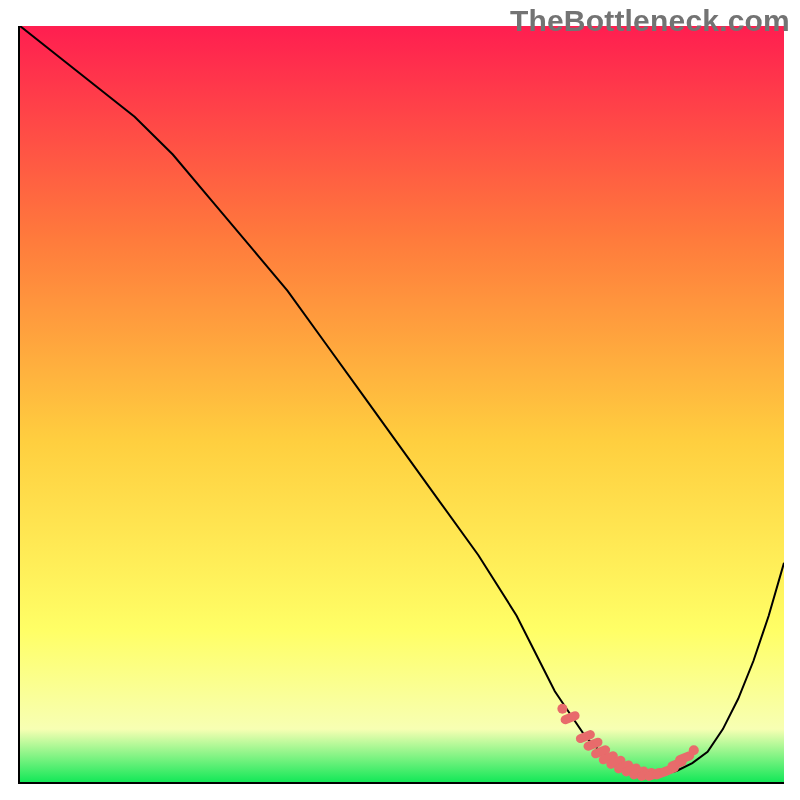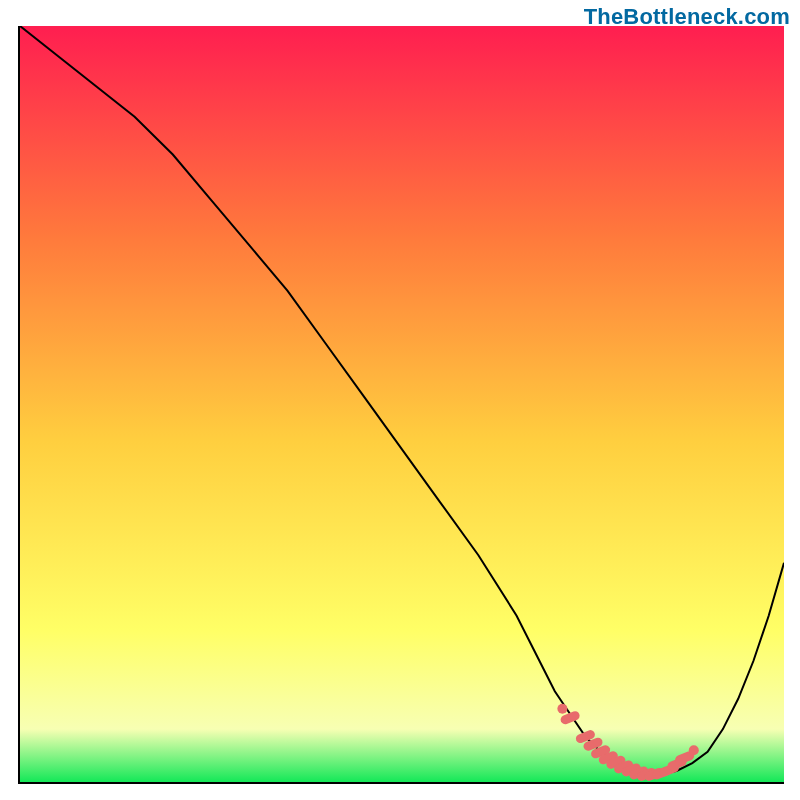--- a/index.html
+++ b/index.html
@@ -12,23 +12,23 @@
   }
   .chart-wrap {
     position: relative;
     width: 800px;
     height: 800px;
   }
   .watermark {
     position: absolute;
     top: 4px;
     right: 10px;
-    font-size: 22px;
+    font-size: 30px;
     font-weight: bold;
-    color: #0369a1;
+    color: #737373;
     letter-spacing: 0.2px;
     z-index: 10;
   }
   .plot-area {
     position: absolute;
     left: 18px;
     top: 26px;
     width: 764px;
     height: 756px;
     overflow: hidden;

